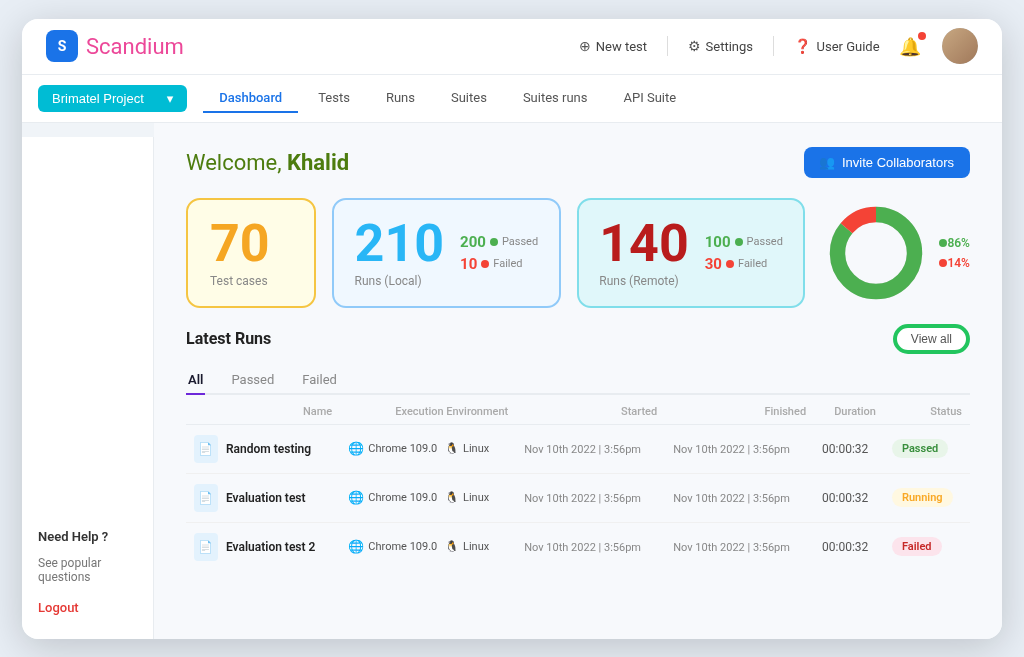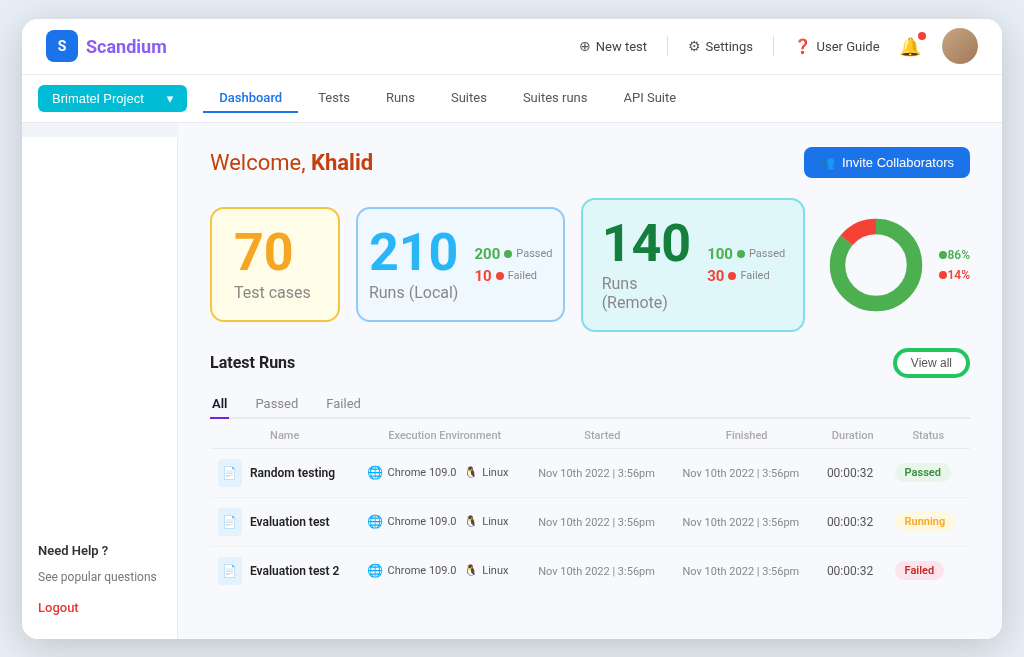--- a/index.html
+++ b/index.html
@@ -39,21 +39,21 @@
       margin-right: auto;
     }
     .logo-icon {
       width: 32px; height: 32px;
       background: #1a73e8;
       border-radius: 8px;
       display: flex; align-items: center; justify-content: center;
       color: #fff; font-weight: 700; font-size: 14px;
     }
     .logo-text {
-      font-size: 18px; font-weight: 700; color: #8b5cf6;
+      font-size: 22px; font-weight: 400; color: #ec4899;
     }
     .top-nav-actions {
       display: flex; align-items: center; gap: 20px;
     }
     .nav-action {
       display: flex; align-items: center; gap: 5px;
       font-size: 13px; color: #444; cursor: pointer;
     }
     .nav-action-icon { font-size: 14px; color: #555; }
     .nav-divider { width: 1px; height: 20px; background: #ddd; }
@@ -110,21 +110,21 @@
       font-weight: 500;
     }
     
     .main-content {
       display: flex;
       flex: 1;
       overflow: hidden;
     }
     
     .sidebar {
-      width: 156px;
+      width: 132px;
       background: #fff;
       border-right: 1px solid #e8ecf0;
       padding: 24px 16px;
       display: flex; flex-direction: column; gap: 12px;
       flex-shrink: 0;
       margin-top: 14px;
     }
     .sidebar-help {
       font-size: 13px; font-weight: 600; color: #333;
     }
@@ -139,21 +139,21 @@
       flex: 1;
       padding: 24px 32px;
       overflow-y: auto;
       background: #f7f9fc;
     }
     .welcome-row {
       display: flex; align-items: center; justify-content: space-between;
       margin-bottom: 20px;
     }
     .welcome-text {
-      font-size: 22px; color: #c2410c;
+      font-size: 22px; color: #4d7c0f;
     }
     .welcome-text strong { font-weight: 700; }
     .invite-btn {
       background: #1a73e8;
       color: #fff;
       border: none;
       border-radius: 8px;
       padding: 8px 16px;
       font-size: 13px;
       font-weight: 500;
@@ -186,22 +186,22 @@
       background: #e0f7fa;
       flex-direction: row;
       align-items: center;
       gap: 16px;
     }
     .stat-big-num {
       font-size: 52px; font-weight: 700; line-height: 1;
     }
     .stat-big-num-yellow { color: #f5a623; }
     .stat-big-num-blue { color: #29b6f6; text-align: center; }
-    .stat-big-num-cyan { color: #15803d; }
-    .stat-label { font-size: 16px; color: #888; margin-top: 4px; }
+    .stat-big-num-cyan { color: #b91c1c; }
+    .stat-label { font-size: 12px; color: #888; margin-top: 4px; }
     .stat-sub-row {
       display: flex; flex-direction: column; gap: 4px;
     }
     .stat-sub-item {
       display: flex; align-items: center; gap: 4px; font-size: 13px;
     }
     .dot { width: 8px; height: 8px; border-radius: 50%; flex-shrink: 0; }
     .dot-green { background: #4caf50; }
     .dot-red { background: #f44336; }
     .sub-count { font-weight: 700; font-size: 15px; }
@@ -254,21 +254,21 @@
     
     .runs-table {
       width: 100%;
       border-collapse: collapse;
       margin-top: 0;
       background: transparent;
     }
     .runs-table th {
       font-size: 11px; color: #aaa; font-weight: 500;
       padding: 10px 8px 6px;
-      text-align: center;
+      text-align: right;
       border-bottom: 1px solid #e8ecf0;
     }
     .runs-table td {
       padding: 10px 8px;
       font-size: 12px; color: #444;
       border-bottom: 1px solid #f0f0f0;
       vertical-align: middle;
     }
     .runs-table tr:last-child td { border-bottom: none; }
     .test-name-cell {

